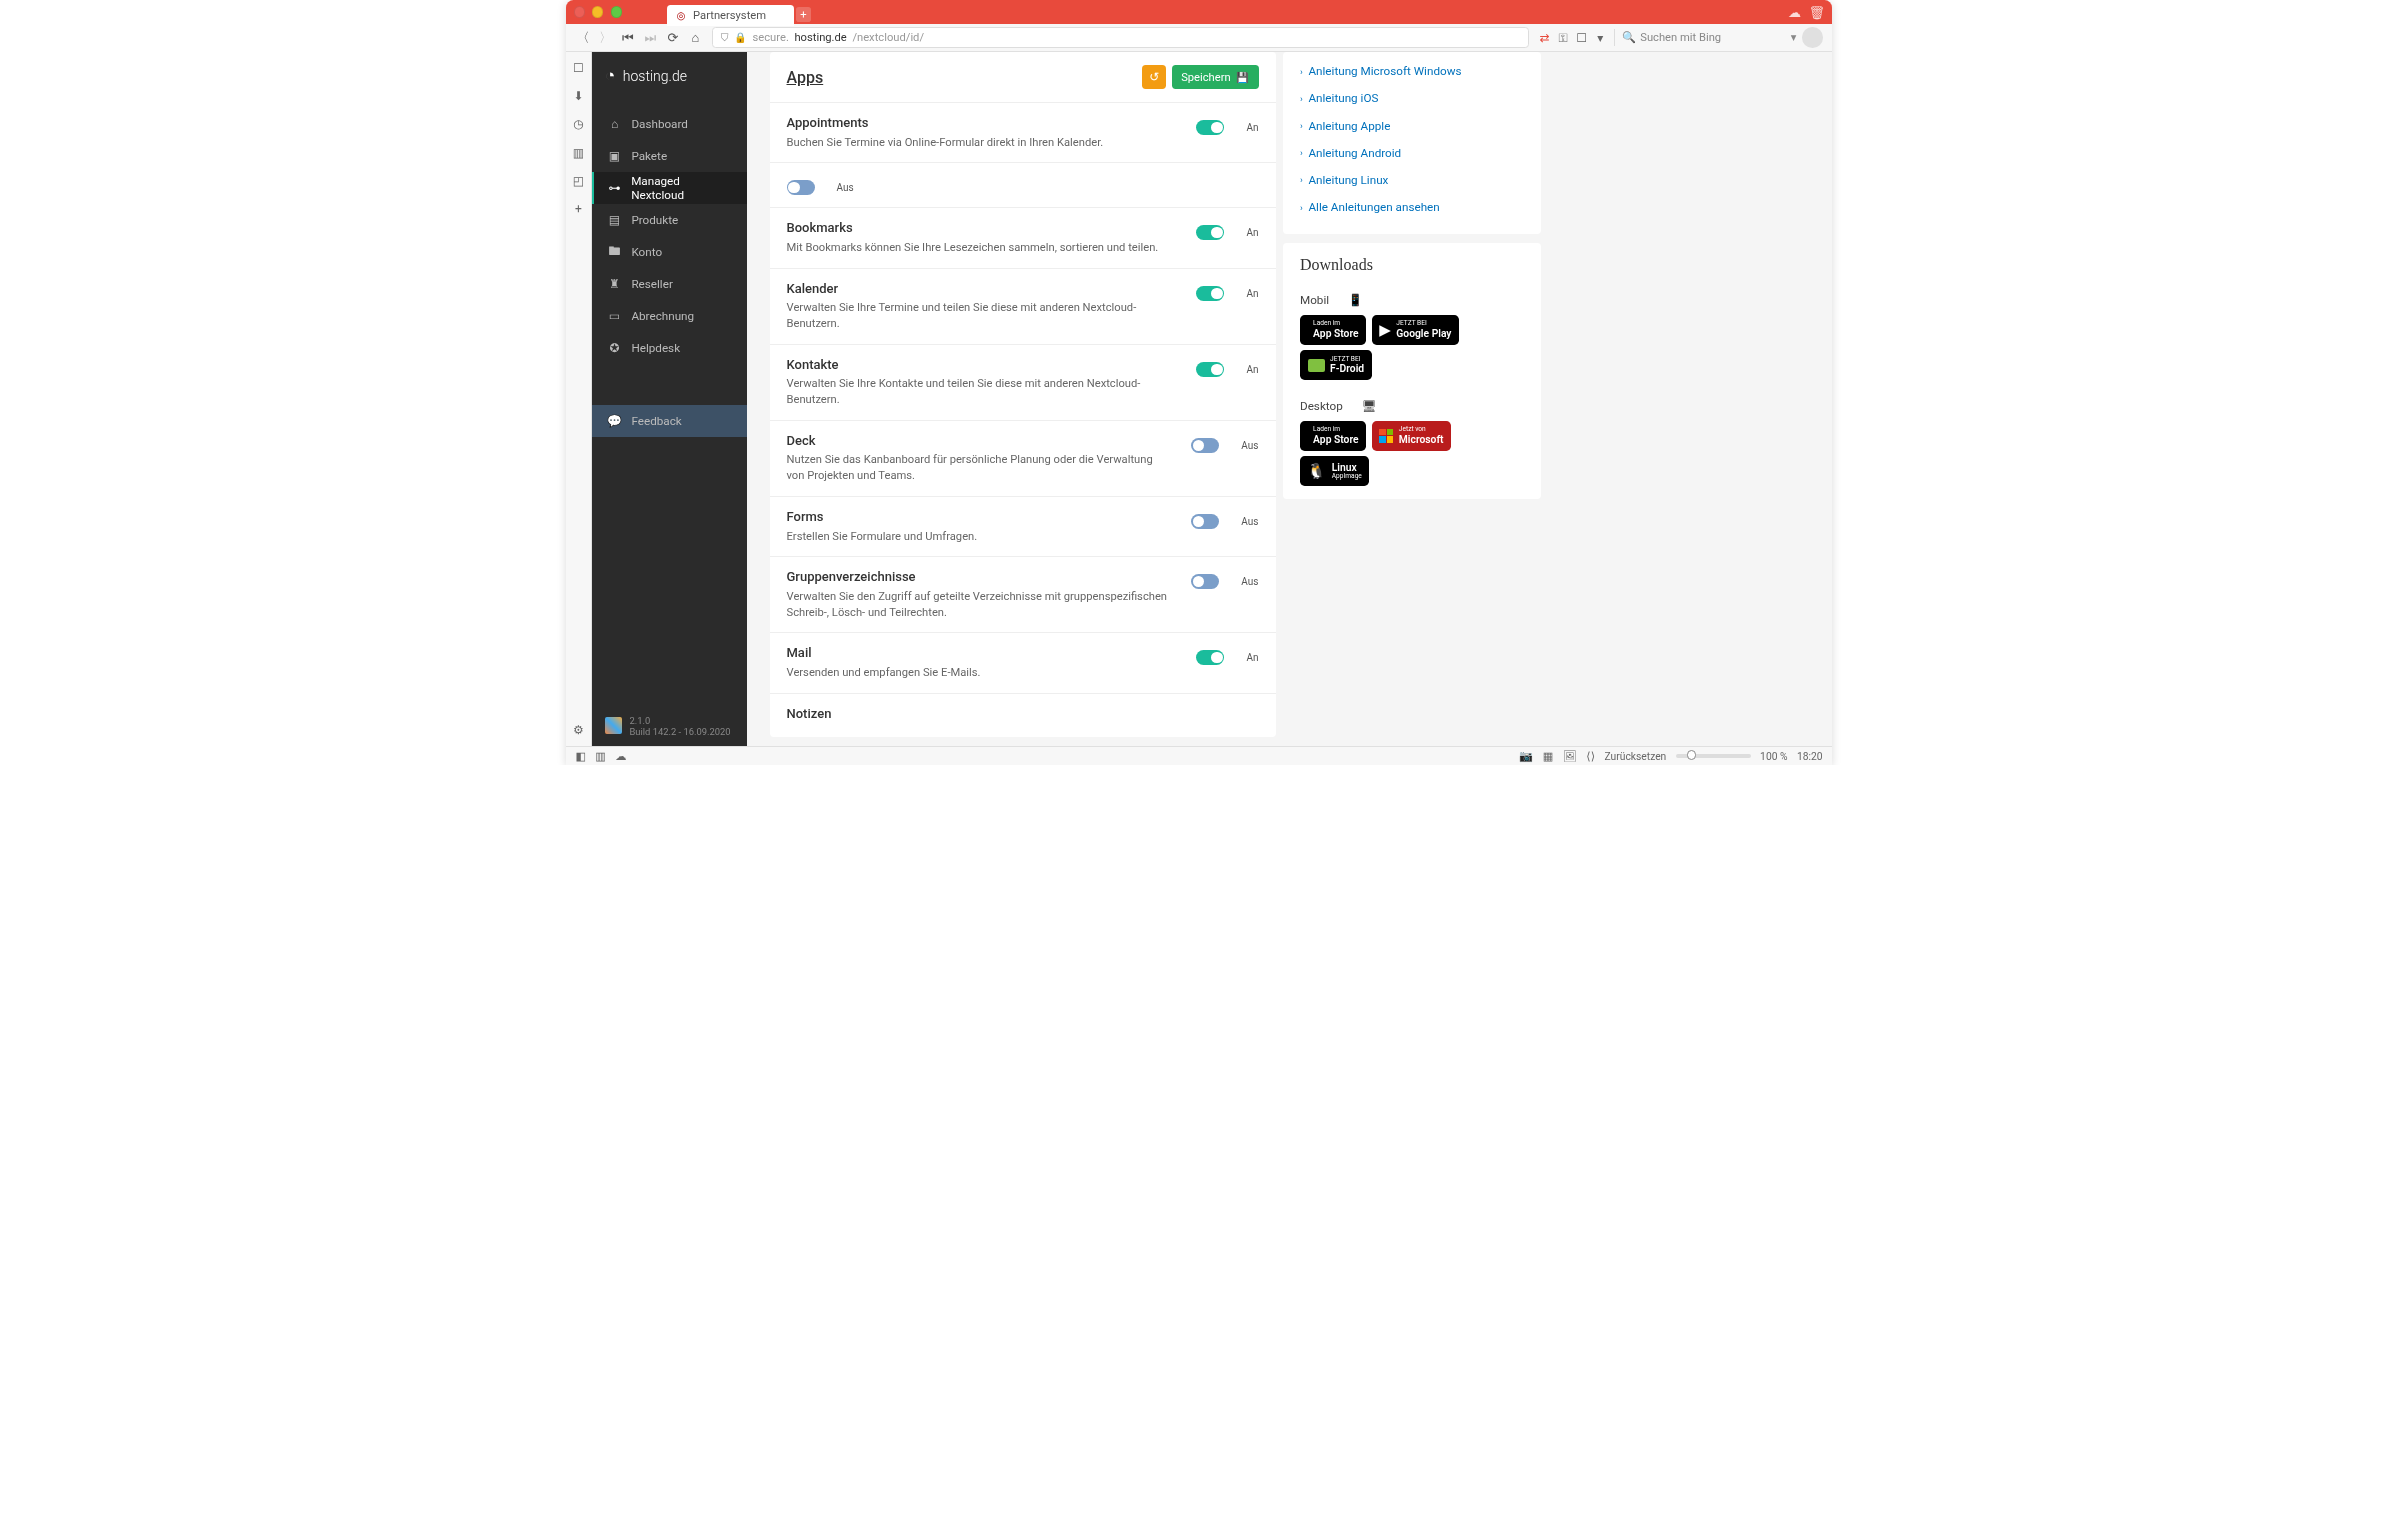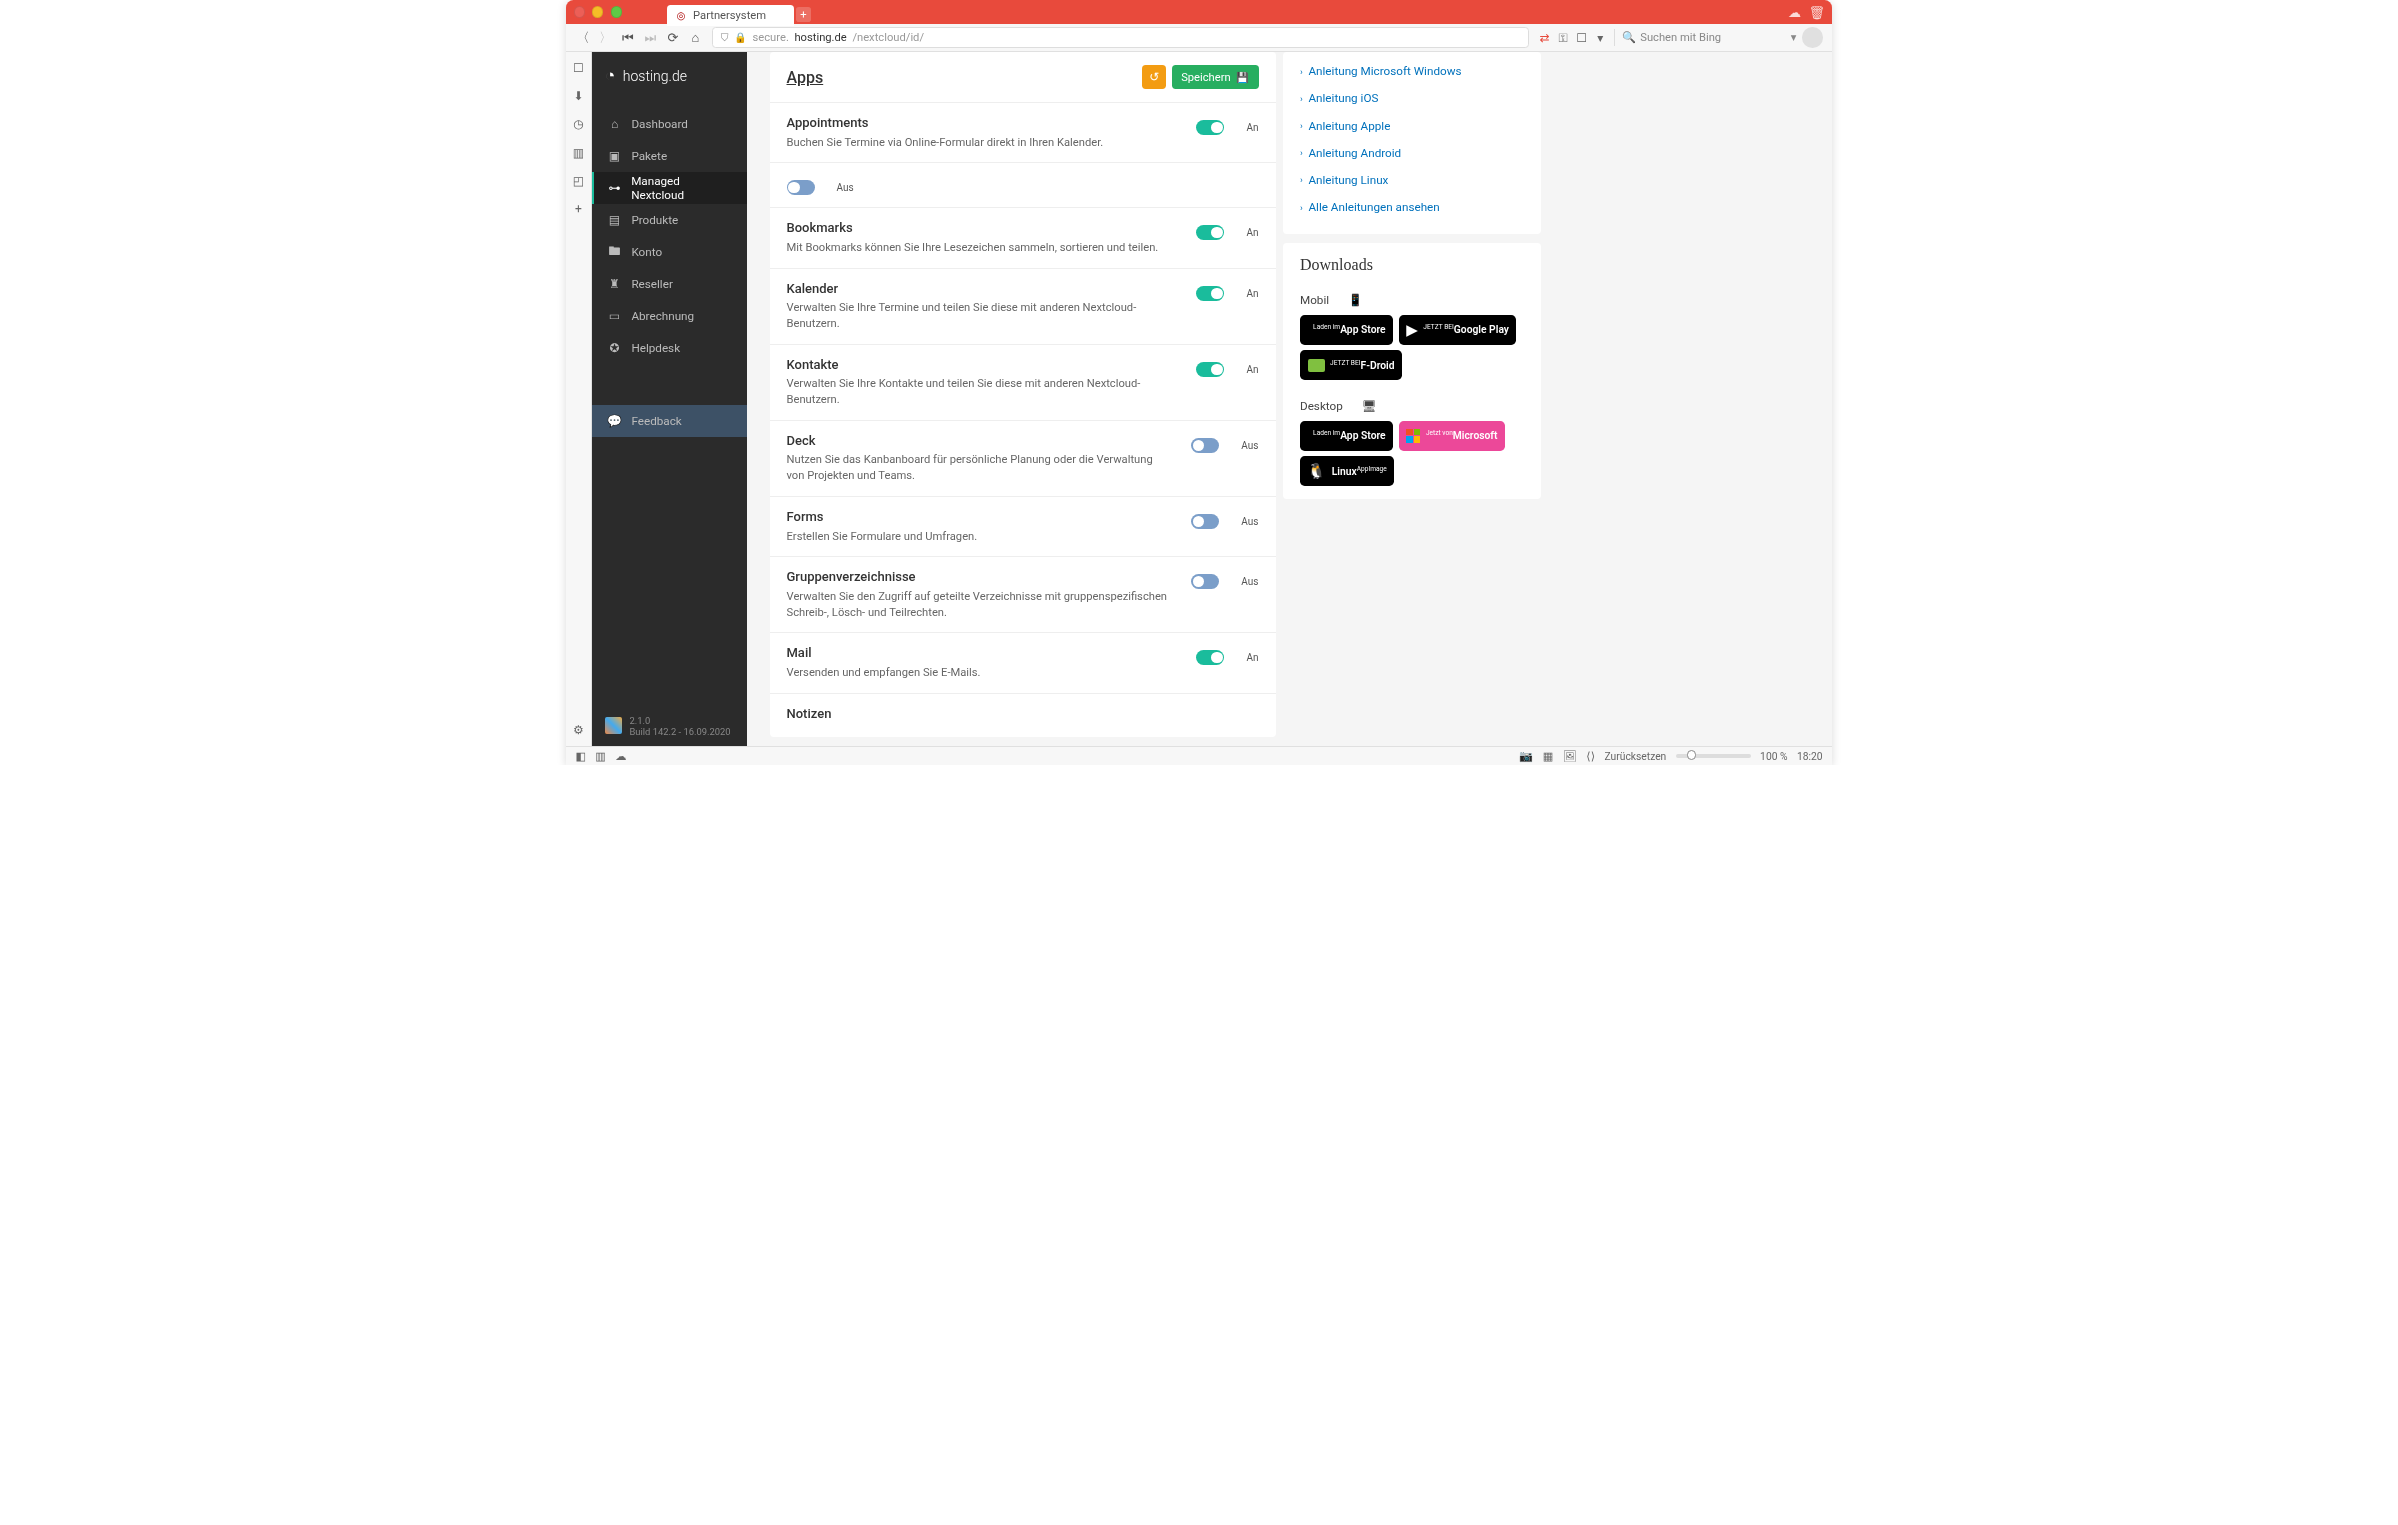--- a/index.html
+++ b/index.html
@@ -75,23 +75,23 @@
 
 .link-list { padding: 5.6px 17px 13px 17px; }
 .link-item { display: flex; align-items: center; gap: 5.6px; padding: 6.6px 0; font-size: 11.7px; color: #0071bc; cursor: pointer; }
 .link-item .chev { font-size: 9.4px; }
 .downloads-card { padding: 13px 17px; }
 .downloads-card h2 { font-size: 16px; font-weight: 500; color: #333; font-family: Liberation Serif, serif; }
 .download-section { margin-top: 19px; }
 .section-label { font-size: 11.7px; color: #444; display: flex; align-items: center; gap: 19px; margin-bottom: 7.5px; }
 .badges { display: flex; flex-wrap: wrap; gap: 5.6px; }
 .badge-btn { background: #000; color: #fff; border-radius: 4.7px; padding: 3.7px 7.5px; display: flex; align-items: center; gap: 5.6px; cursor: pointer; min-height: 30px; }
-.badge-btn.ms { background: #ec4899; justify-content: space-between; }
+.badge-btn.ms { background: #b91c1c; justify-content: space-between; }
 .badge-icon { font-size: 15px; }
-.badge-text-wrap { display: flex; line-height: 1.1; }
+.badge-text-wrap { display: flex; flex-direction: column; line-height: 1.1; }
 .badge-text-small { font-size: 6.6px; }
 .badge-text { font-size: 10.3px; font-weight: 600; }
 .badge-btn.fdroid { background: #000; }
 .fdroid-icon { width: 17px; height: 13px; background: #80c040; border-radius: 1.9px; position: relative; }
 .ms-squares { display: grid; grid-template-columns: 6.6px 6.6px; grid-template-rows: 6.6px 6.6px; gap: 0.9px; }
 .ms-squares span:nth-child(1) { background: #f25022; }
 .ms-squares span:nth-child(2) { background: #7fba00; }
 .ms-squares span:nth-child(3) { background: #00a4ef; }
 .ms-squares span:nth-child(4) { background: #ffb900; }
 

